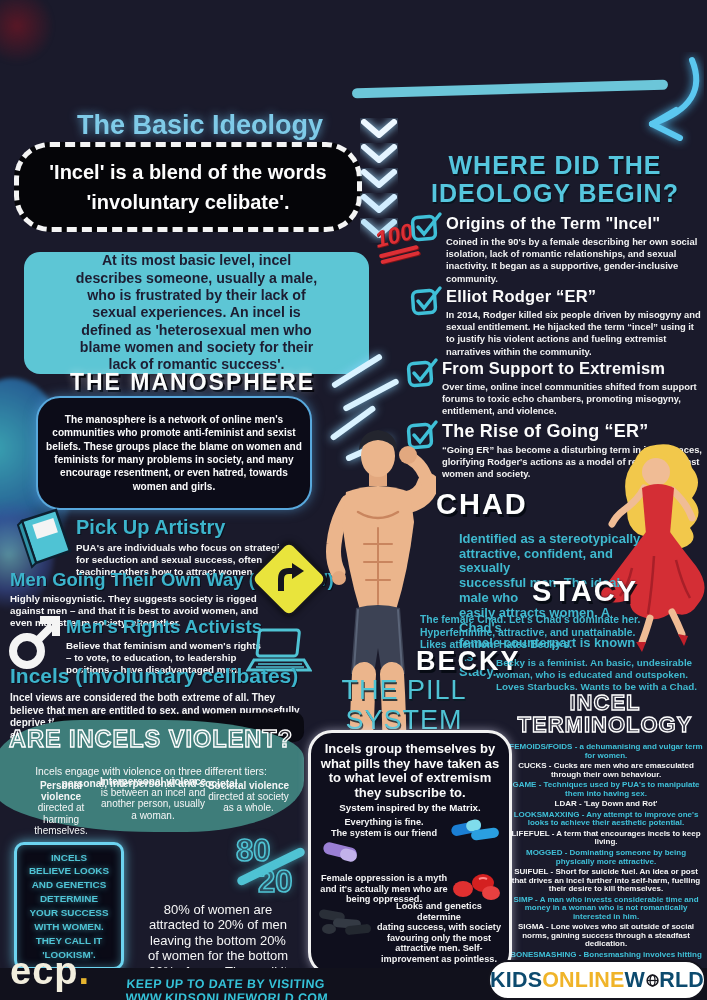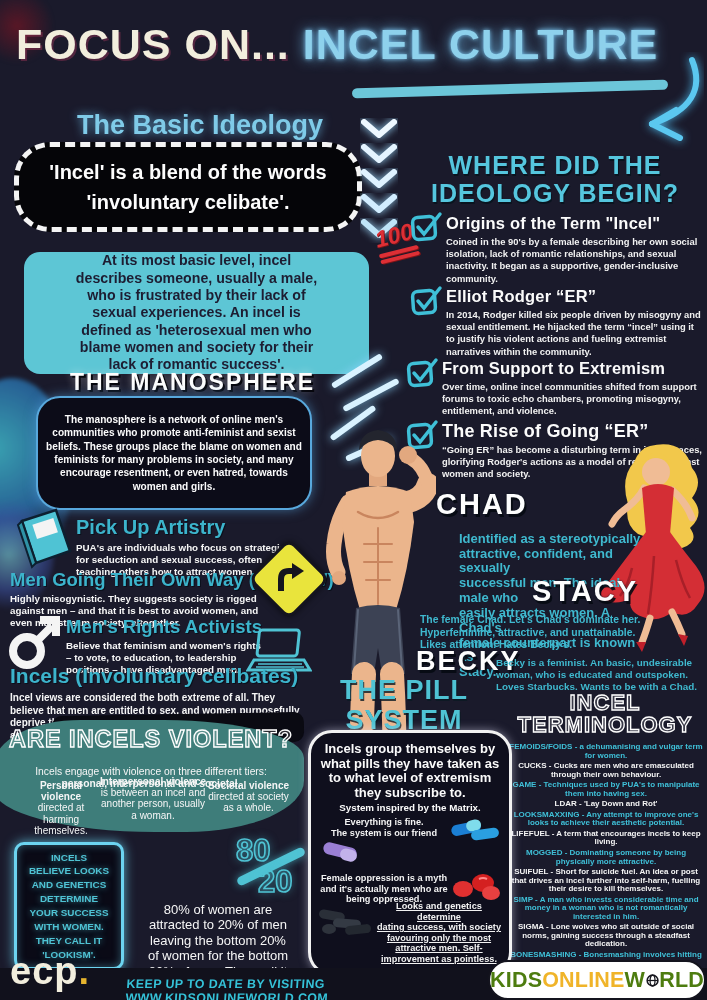--- a/index.html
+++ b/index.html
@@ -11,21 +11,21 @@
   b,strong{font-weight:800;}
 
   
   .h-cream{color:#f2eedd;font-weight:900;font-size:43px;letter-spacing:1px;
            text-shadow:2px 2px 0 rgba(190,60,100,.35);}
   .h-blue{color:#8ed1ec;font-weight:900;font-size:43px;letter-spacing:1px;
           text-shadow:0 0 14px rgba(120,205,255,.9),0 0 4px rgba(140,215,255,.9);}
   .h-basic{color:#7fcbe8;font-weight:900;font-size:27px;text-shadow:0 0 10px rgba(110,195,240,.8);}
   .h-mano{color:#fdfdfd;font-weight:900;font-size:23px;letter-spacing:2px;
           text-shadow:2px 2px 0 #07070e,0 0 8px rgba(255,255,255,.45);padding-left:20px;}
-  .h-teal-big{color:#4fc3d4;font-weight:700;letter-spacing:1px;
+  .h-teal-big{color:#4fc3d4;font-weight:400;letter-spacing:1px;
           text-shadow:1px 2px 0 rgba(10,25,35,.8);}
   .h-origin{color:#55c6de;font-weight:900;font-size:25px;line-height:1.1;letter-spacing:1px;
           text-shadow:1px 2px 0 rgba(8,20,30,.9);}
   .h-char{color:#fdfdfd;font-weight:900;letter-spacing:2px;
           text-shadow:2px 3px 0 rgba(5,10,18,.9),0 0 2px #0a1420;}
   .hollow{color:rgba(255,255,255,.14);-webkit-text-stroke:1.3px #ffffff;font-weight:900;letter-spacing:1px;}
   .hollow-teal{color:rgba(79,195,212,.16);-webkit-text-stroke:1.6px #4fc3d4;font-weight:900;
           text-shadow:0 0 10px rgba(79,195,212,.55);}
   .gh{color:#3cb4cc;font-weight:900;text-shadow:1px 1px 0 rgba(5,12,20,.7);}
 
@@ -55,39 +55,35 @@
 
   .cl-title{color:#fbfbfb;font-weight:800;font-size:16.5px;letter-spacing:.2px;}
   .cl-body{color:#f2f2f2;font-weight:700;font-size:9.4px;line-height:1.3;}
 
   .footer-bar{background:#11111c;}
   .ecp{color:#f2eedd;font-weight:800;font-size:38px;letter-spacing:1px;}
   .ecp .dot{color:#e6b42e;}
   .visit{color:#35c2d8;font-weight:800;font-size:12.4px;letter-spacing:.4px;transform:skewX(-4deg);}
   .kow{background:#ffffff;border:2px solid #14141e;border-radius:20px;display:flex;
        align-items:center;justify-content:center;font-weight:800;font-size:21.5px;letter-spacing:.2px;}
-  .kow .blk{color:#4d7c0f;} .kow .yel{color:#f0b429;}
+  .kow .blk{color:#0c4a6e;} .kow .yel{color:#f0b429;}
 
   .hundred{color:#dd2f35;font-weight:900;font-style:italic;font-size:23px;transform:rotate(-14deg);
            text-shadow:1px 1px 0 #7e1418;}
   .hundred .bar{height:3.5px;background:#dd2f35;border-radius:2px;box-shadow:1px 1px 0 #7e1418;}
 </style>
 </head>
 <body>
 
 <div id="page">
 
   <div class="abs blob" style="left:-18px;top:-14px;width:70px;height:80px;background:radial-gradient(circle,#5a1726 0%,rgba(90,23,38,0) 70%);"></div>
   <div class="abs blob" style="left:-48px;top:378px;width:120px;height:200px;background:radial-gradient(circle at 35% 35%,#3fb8c8 0%,#2a6fa8 45%,rgba(42,60,120,0) 75%);opacity:.85;"></div>
   <div class="abs blob" style="left:-36px;top:500px;width:90px;height:110px;background:radial-gradient(circle,#7fd4e0 0%,#3a4f9a 50%,rgba(40,40,90,0) 78%);opacity:.6;"></div>
 
-  <div class="abs" style="left:16px;top:20px;display:flex;gap:13px;white-space:nowrap;">
-    <span class="h-cream">FOCUS ON...</span>
-    <span class="h-blue">INCEL CULTURE</span>
-  </div>
   <div class="abs underline-brush" style="left:352px;top:84px;width:316px;height:10px;"></div>
   <svg class="abs" style="left:600px;top:52px;" width="104" height="100" viewBox="0 0 104 100">
     <g fill="none" stroke="#5bc8f0" stroke-width="6" stroke-linecap="round" filter="drop-shadow(0 0 5px #4db6e8)">
       <path d="M92 8 Q110 52 52 72"></path>
       <path d="M52 72 L76 58"></path>
       <path d="M52 72 L80 86"></path>
     </g>
   </svg>
 
   <div class="abs ctr h-basic" style="left:0;top:110px;width:400px;">The Basic Ideology</div>
@@ -343,21 +339,21 @@
       <ellipse cx="40" cy="22" rx="9" ry="7" fill="#e84040"></ellipse>
       <path d="M28 8 Q32 6 36 8" stroke="#ff8a8a" stroke-width="2" fill="none"></path>
     </svg>
 
     <svg style="position:absolute;left:6px;top:172px;" width="56" height="32" viewBox="0 0 56 32">
       <rect x="2" y="6" width="26" height="9" rx="4.5" transform="rotate(10 15 10)" fill="#2a2f38"></rect>
       <rect x="16" y="14" width="28" height="9" rx="4.5" transform="rotate(4 30 18)" fill="#343a44"></rect>
       <rect x="28" y="20" width="26" height="9" rx="4.5" transform="rotate(-6 41 24)" fill="#232830"></rect>
       <ellipse cx="12" cy="24" rx="7" ry="5" fill="#2e333c"></ellipse>
     </svg>
-    <div class="ctr pre" style="position:absolute;left:64px;top:168px;width:128px;color:#f2f2f2;font-weight:700;font-size:9.2px;line-height:1.15;text-decoration:underline;">Looks and genetics determine
+    <div class="ctr pre" style="position:absolute;left:64px;top:168px;width:128px;color:#f2f2f2;font-weight:700;font-size:9.2px;line-height:1.15;">Looks and genetics determine
 dating success, with society
 favouring only the most
 attractive men. Self-
 improvement as pointless.</div>
   </div>
 
   <div class="abs ctr pre hollow" style="left:505px;top:692px;width:200px;font-size:22px;line-height:1.02;">INCEL
 TERMINOLOGY</div>
   <div class="abs ctr" style="left:508px;top:743px;width:196px;">
     <p class="term tl"><b>FEMOIDS/FOIDS -</b> <span>a dehumanising and vulgar term for women.</span></p>

